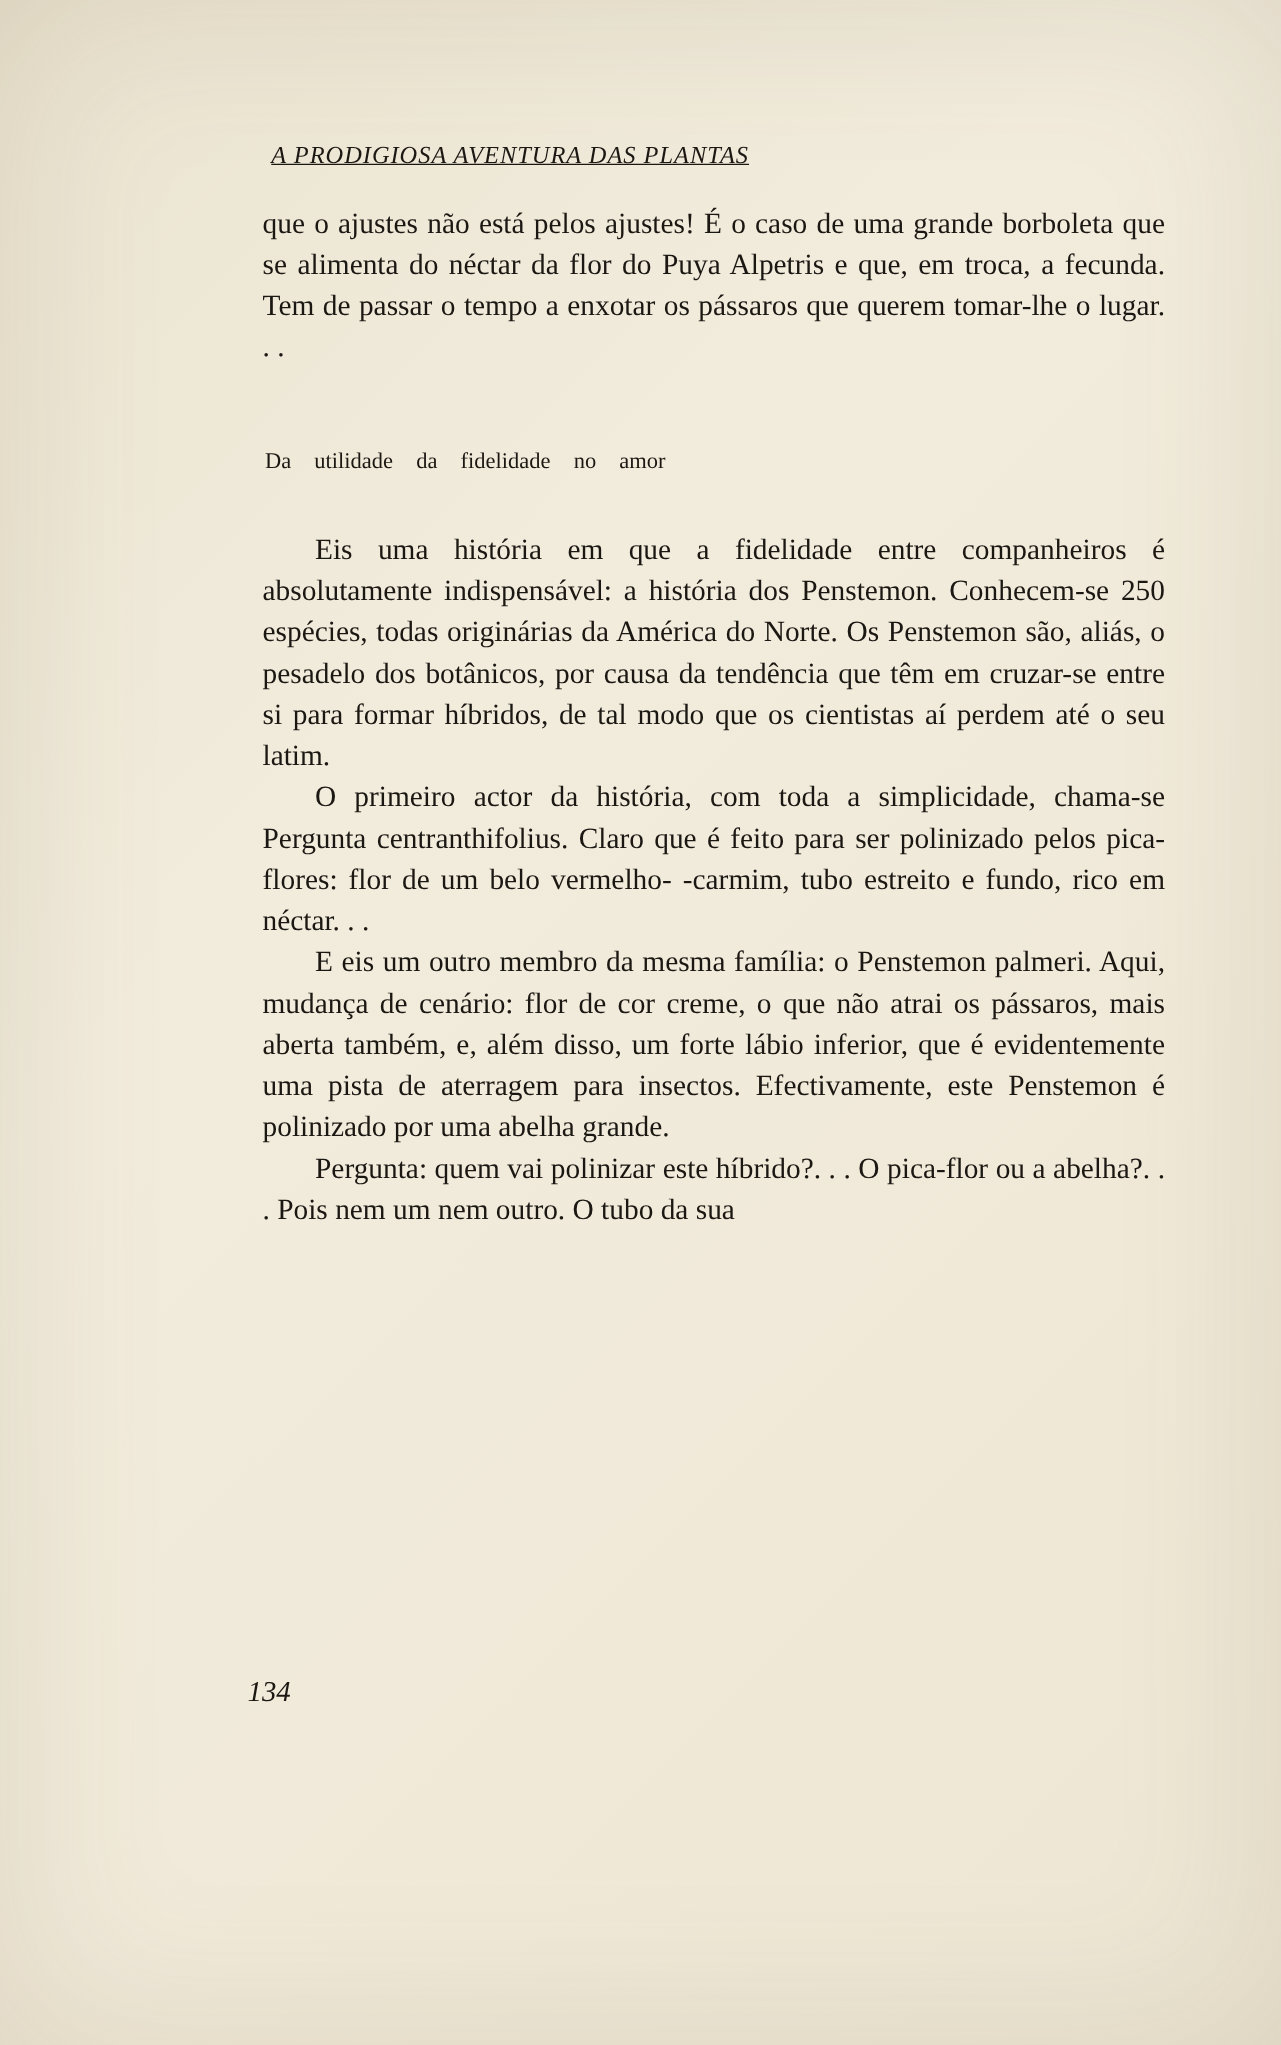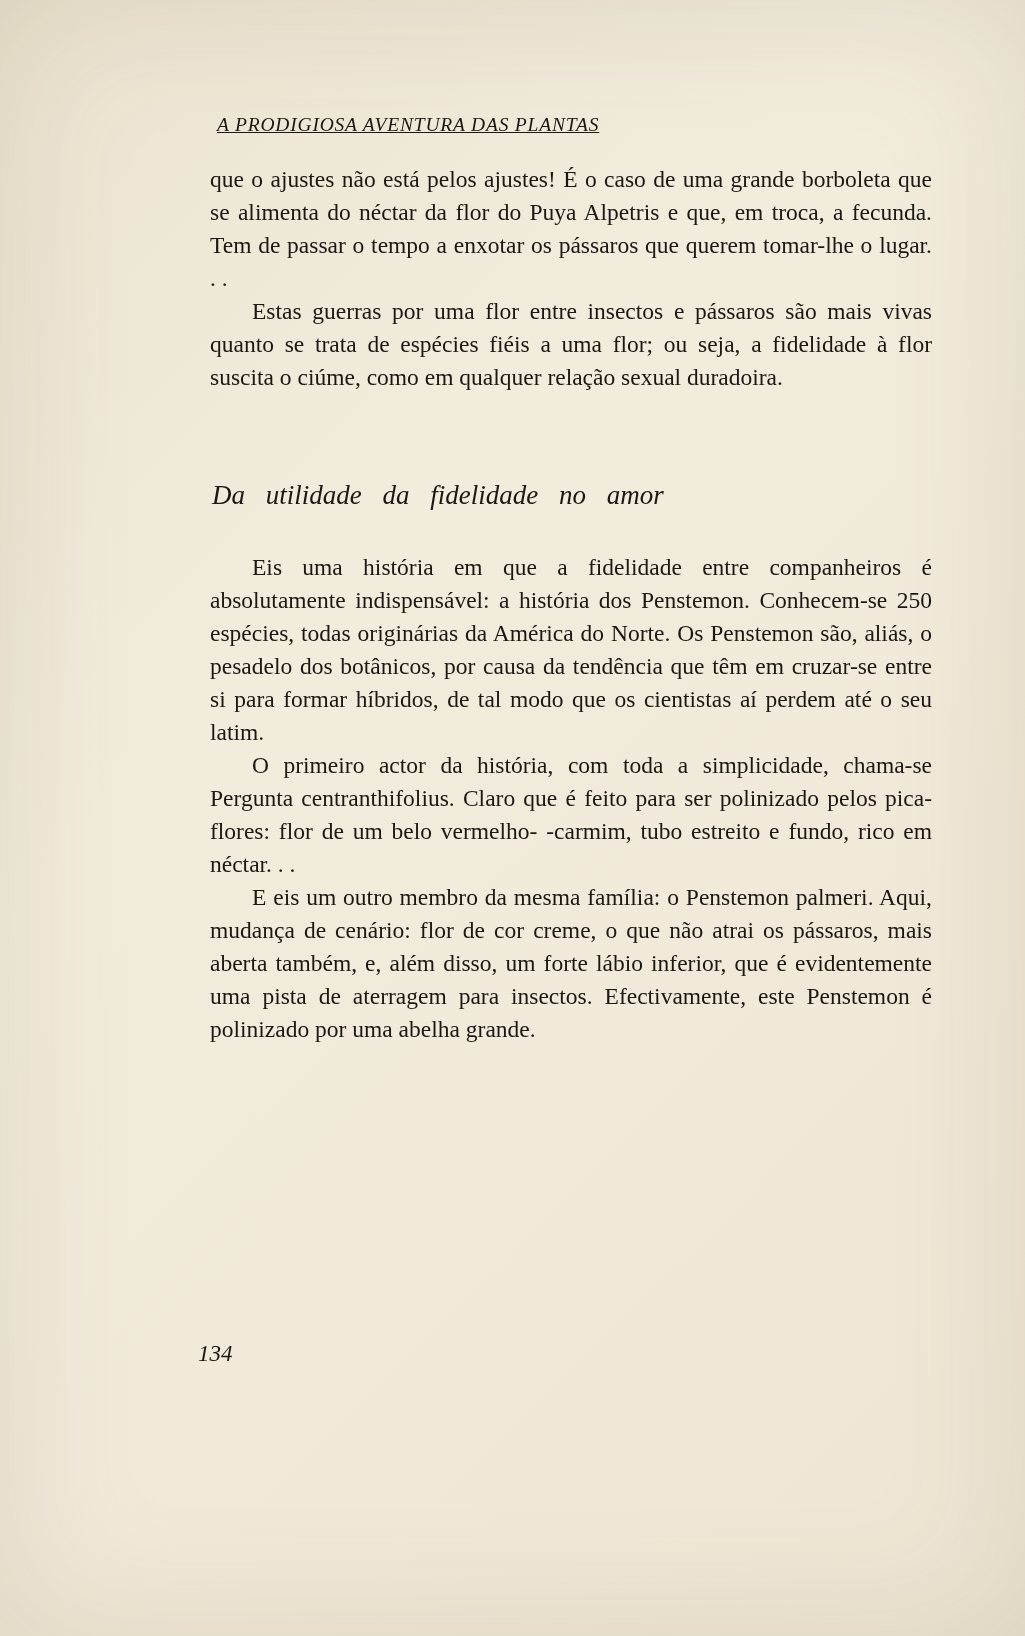--- a/index.html
+++ b/index.html
@@ -39,44 +39,43 @@
   }
   .para {
     margin: 0;
   }
   .para.indent {
     text-indent: 42px;
   }
   .italic {
   }
   .section-heading {
-    font-style: italic;
-    font-size: 27px;
+    font-size: 18px;
     word-spacing: 14px;
-    margin: 85px 0 39px 2px;
+    margin: 57px 0 39px 2px;
     text-align: left;
     text-indent: 0;
   }
   .page-number {
     position: absolute;
     left: 198px;
     top: 1341px;
     font-style: italic;
     font-size: 23px;
   }
 </style>
 </head>
 <body>
 
 <div class="page">
   <div class="running-title">A PRODIGIOSA AVENTURA DAS PLANTAS</div>
 
   <div class="content" id="content">
       <p class="para"><span class="">que o ajustes não está pelos ajustes! É o caso de uma grande borboleta que se alimenta do néctar da flor do </span><span class="italic">Puya Alpetris</span><span class=""> e que, em troca, a fecunda. Tem de passar o tempo a enxotar os pássaros que querem tomar-lhe o lugar. . .</span></p>
-      <p class="para indent"><span class="">Estas guerras por uma flor entre insectos e pássaros são mais vivas quanto se trata de espécies fiéis a uma flor; ou seja, a fidelidade à flor suscita o ciúme, como em qualquer relação sexual duradoira.</span></p>
       <div class="section-heading">Da utilidade da fidelidade no amor</div>
       <p class="para indent"><span class="">Eis uma história em que a fidelidade entre companheiros é absolutamente indispensável: a história dos </span><span class="italic">Penstemon</span><span class="">. Conhecem-se 250 espécies, todas originárias da América do Norte. Os </span><span class="italic">Penstemon</span><span class=""> são, aliás, o pesadelo dos botânicos, por causa da tendência que têm em cruzar-se entre si para formar híbridos, de tal modo que os cientistas aí perdem até o seu latim.</span></p>
       <p class="para indent"><span class="">O primeiro actor da história, com toda a simplicidade, chama-se </span><span class="italic">Pergunta centranthifolius</span><span class="">. Claro que é feito para ser polinizado pelos pica-flores: flor de um belo vermelho- -carmim, tubo estreito e fundo, rico em néctar. . .</span></p>
       <p class="para indent"><span class="">E eis um outro membro da mesma família: o </span><span class="italic">Penstemon palmeri</span><span class="">. Aqui, mudança de cenário: flor de cor creme, o que não atrai os pássaros, mais aberta também, e, além disso, um forte lábio inferior, que é evidentemente uma pista de aterragem para insectos. Efectivamente, este </span><span class="italic">Penstemon</span><span class=""> é polinizado por uma abelha grande.</span></p>
+      <p class="para indent"><span class="">Pergunta: quem vai polinizar este híbrido?. . . O pica-flor ou a abelha?. . . Pois nem um nem outro. O tubo da sua</span></p>
     </div>
 
   <div class="page-number">134</div>
 </div>
 
 </body></html>

